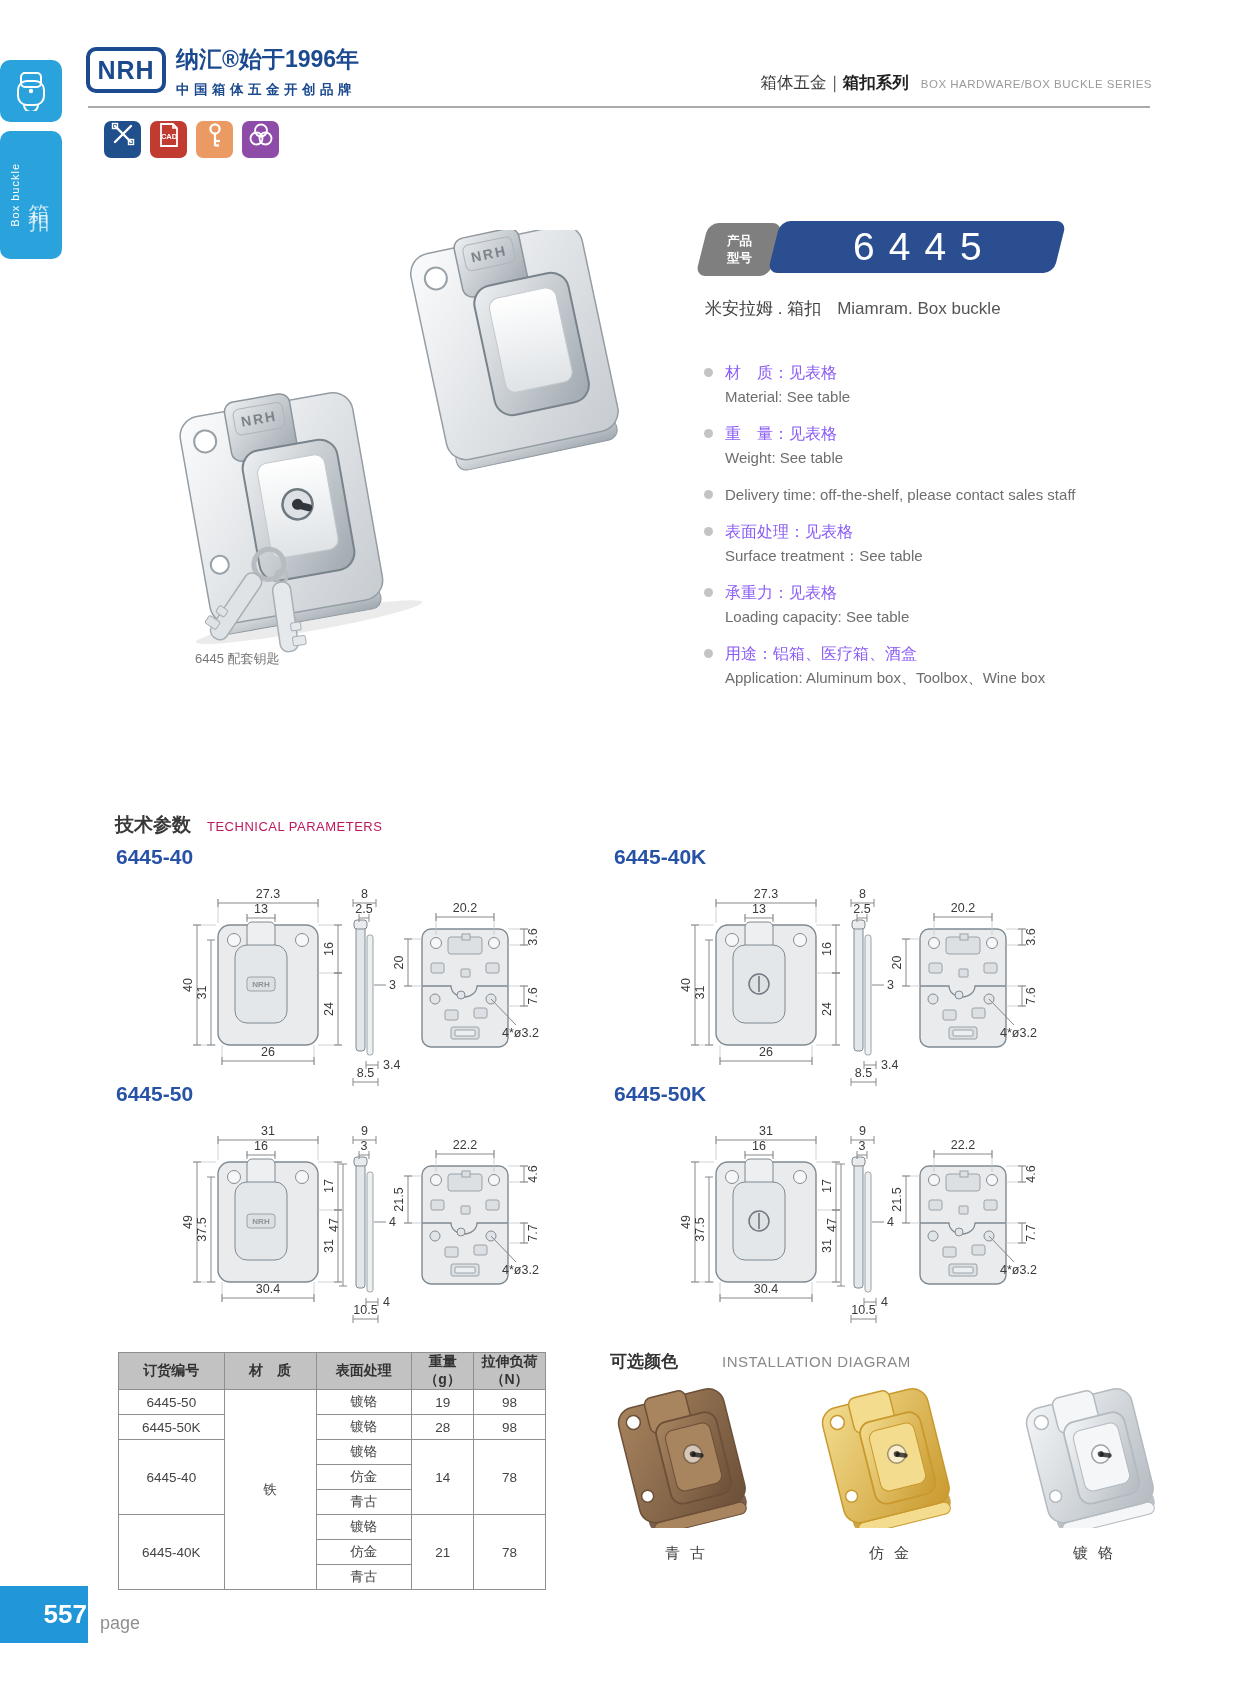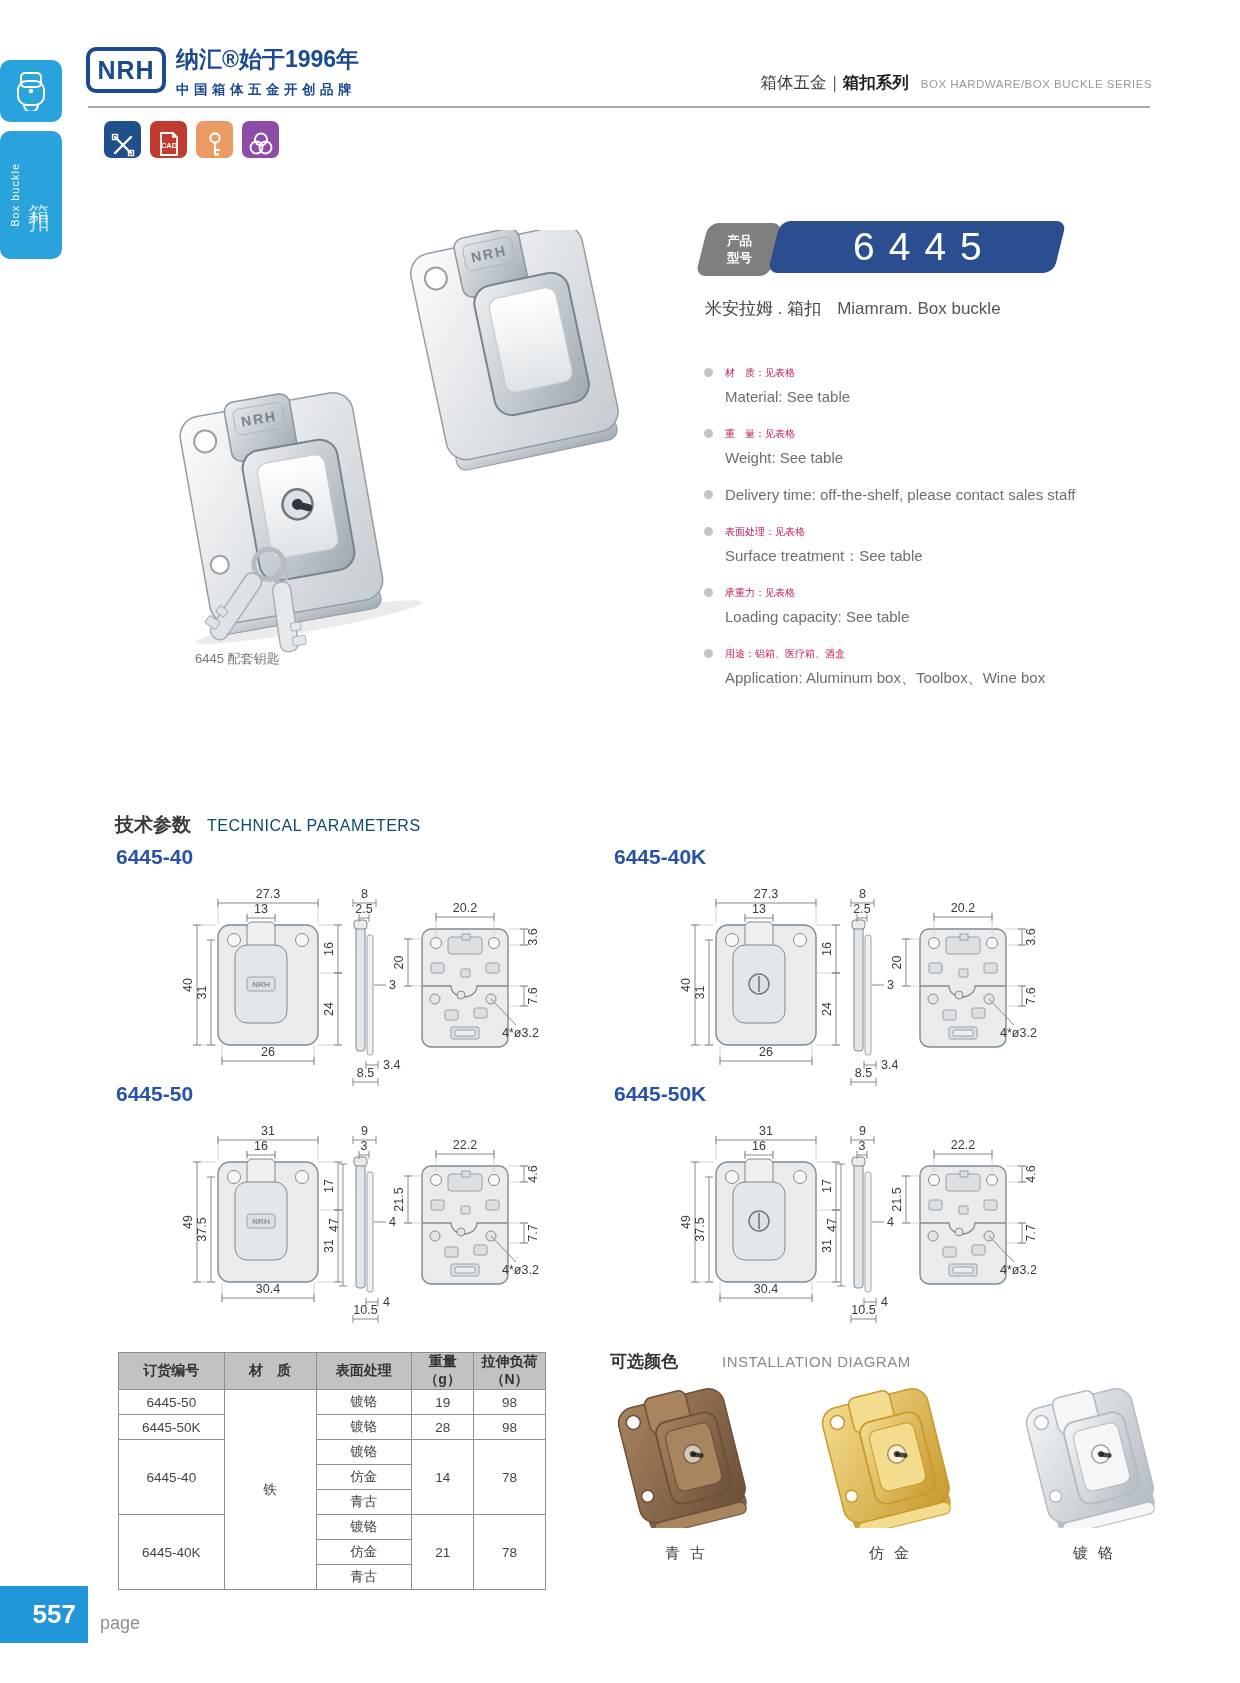--- a/index.html
+++ b/index.html
@@ -21,21 +21,21 @@
   .brand-line1{font-size:23px;font-weight:bold;}
   .brand-line2{font-size:13.5px;letter-spacing:4.5px;margin-top:6px;font-weight:bold;}
   .series{position:absolute;left:640px;top:72px;width:512px;display:flex;align-items:baseline;justify-content:flex-end;gap:12px;white-space:nowrap;}
   .series-cn{font-size:16.5px;color:#3a3a3a;}
   .series-cn b{font-weight:bold;color:#222;}
   .series-en{font-size:11.5px;color:#9a9a9a;letter-spacing:.5px;}
   .hr-line{position:absolute;left:88px;top:106px;width:1062px;height:2px;background:#aaaaaa;}
 
   
   .tools{position:absolute;left:104px;top:121px;display:flex;gap:9px;}
-  .tool-icon{width:37px;height:37px;border-radius:7px;display:flex;align-items:flex-end;justify-content:center;}
+  .tool-icon{width:37px;height:37px;border-radius:7px;display:flex;align-items:flex-start;justify-content:center;}
 
   
   .hero{position:absolute;left:125px;top:230px;width:505px;height:425px;}
   .hero-caption{position:absolute;left:195px;top:650px;font-size:13px;color:#777;}
 
   
   .model-tag{position:absolute;left:702px;top:223px;width:74px;height:53px;background:#7f7f7f;
              transform:skewX(-14deg);border-radius:10px;display:flex;align-items:center;justify-content:center;}
   .model-tag-inner{transform:skewX(14deg);color:#fff;font-size:12.5px;line-height:1.35;text-align:center;font-weight:bold;}
   .model-banner{position:absolute;left:774px;top:221px;width:286px;height:52px;background:#2b4e91;
@@ -46,48 +46,48 @@
   .prod-name-en{font-size:17px;color:#555;}
 
   
   .features{position:absolute;left:704px;top:345px;width:470px;}
   .feat-title{display:flex;align-items:baseline;gap:10px;}
   .feat-title-cn{font-size:17.5px;font-weight:bold;color:#333;}
   .feat-title-en{font-size:15px;color:#8c8c8c;}
   .feat-list{list-style:none;margin:16px 0 0 0;padding:0;}
   .feat-list li{position:relative;padding-left:21px;margin-bottom:13px;}
   .feat-list li::before{content:"";position:absolute;left:0;top:7px;width:9px;height:9px;border-radius:50%;background:#c4c4c4;}
-  .feat-cn{font-size:10px;color:#be185d;line-height:24px;}
+  .feat-cn{font-size:16px;color:#8b5cf6;line-height:24px;}
   .feat-en{font-size:15px;color:#6e6e6e;line-height:24px;}
 
   
   .tech-title{position:absolute;left:115px;top:812px;display:flex;align-items:baseline;gap:16px;}
   .tech-title-cn{font-size:19px;font-weight:bold;color:#383838;}
-  .tech-title-en{font-size:16px;color:#0c4a6e;letter-spacing:.5px;}
+  .tech-title-en{font-size:13px;color:#be185d;letter-spacing:.5px;}
   .drawing-block{position:absolute;width:470px;height:240px;}
   .dmodel{margin-left:16px;font-size:21px;font-weight:bold;color:#2752a5;}
   .dcanvas{display:block;margin-top:4px;}
 
   
   .spec{position:absolute;left:118px;top:1352px;}
   .spec table{border-collapse:collapse;width:428px;}
   .spec th{background:#c2c2c2;border:1px solid #8f8f8f;font-size:14px;color:#333;height:27px;font-weight:600;padding:0 2px;}
   .spec td{border:1px solid #8f8f8f;font-size:13.5px;color:#444;height:24px;text-align:center;padding:0 2px;}
 
   
   .colors-title{position:absolute;left:610px;top:1350px;display:flex;align-items:baseline;gap:44px;}
   .colors-title-cn{font-size:17px;font-weight:bold;color:#333;}
   .colors-title-en{font-size:15px;color:#8a8a8a;letter-spacing:.5px;}
   .color-tiles{position:absolute;left:600px;top:1386px;display:flex;gap:34px;}
   .color-tile{width:170px;text-align:center;}
   .color-label{margin-top:12px;font-size:15px;color:#3f3f3f;letter-spacing:10px;padding-left:10px;}
 
   
   .footer-page{position:absolute;left:0;top:1586px;width:88px;height:57px;background:#2196d8;color:#fff;
-               display:flex;align-items:center;justify-content:flex-end;padding-right:12px;box-sizing:border-box;
+               display:flex;align-items:center;justify-content:flex-end;padding-right:1px;box-sizing:border-box;
                font-size:26px;font-weight:bold;}
   .footer-label{position:absolute;left:100px;top:1613px;font-size:18px;color:#909090;}
 </style>
 </head>
 <body>
 
 <div id="page">
 
   <div class="side-tab tab-icon-box">
     <svg width="34" height="40" viewBox="0 0 34 40">

